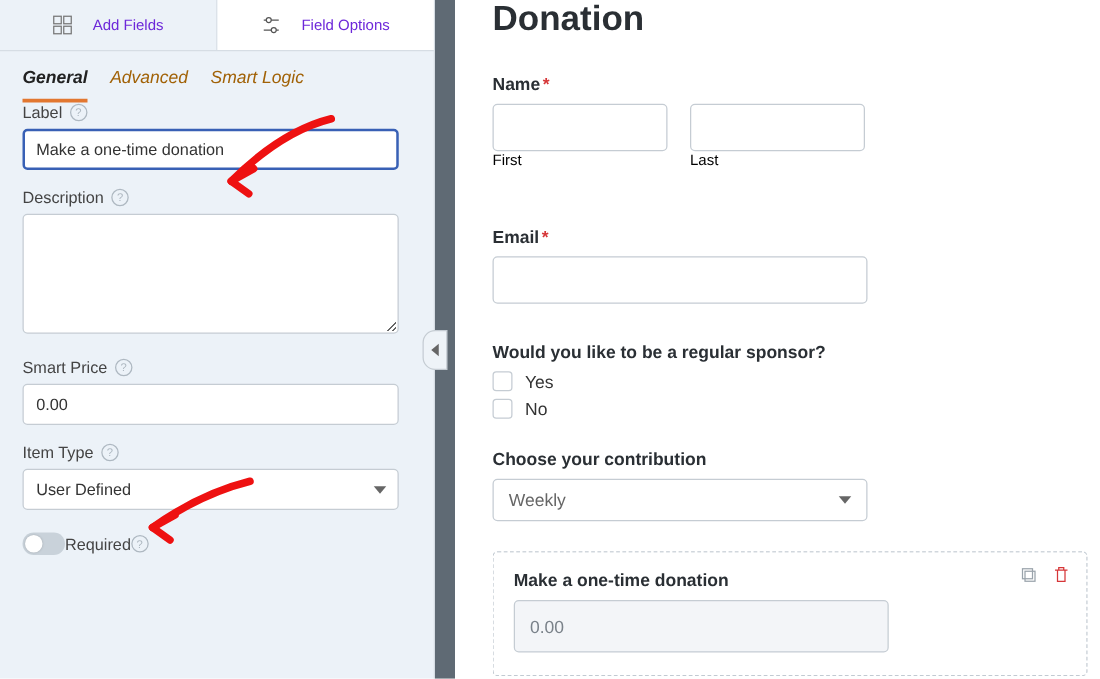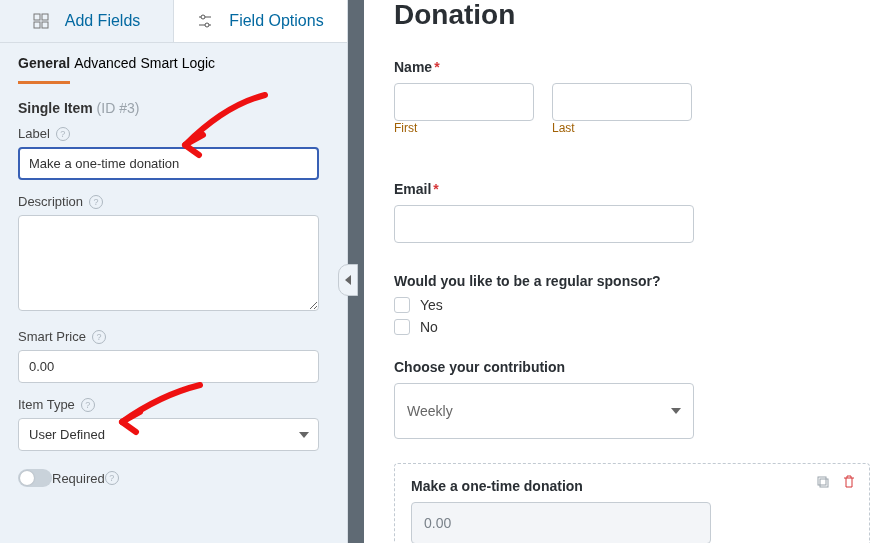--- a/index.html
+++ b/index.html
@@ -1,23 +1,23 @@
 <!DOCTYPE html>
 <html><head>
 <meta charset="utf-8">
 <style>
   * { box-sizing: border-box; margin: 0; padding: 0; font-family: -apple-system, BlinkMacSystemFont, "Segoe UI", Arial, sans-serif; }
   body { width: 880px; height: 543px; overflow: hidden; background: #fff; display: flex; position: relative; }
   .sidebar { width: 348px; height: 100%; background: #ecf2f8; border-right: 1px solid #d6dde4; display: flex; flex-direction: column; }
   .main-tabs { display: flex; border-bottom: 1px solid #d6dde4; }
-  .main-tab { flex:1; display:flex; align-items:center; justify-content:center; gap:16px; padding:12px 0; font-size:16px; color:#0369a1; background:#ecf2f8; cursor:pointer; border-right:1px solid #d6dde4; }
+  .main-tab { flex:1; display:flex; align-items:center; justify-content:center; gap:16px; padding:12px 0; font-size:12px; color:#6d28d9; background:#ecf2f8; cursor:pointer; border-right:1px solid #d6dde4; }
   .main-tab:last-child{border-right:none;}
   .main-tab.active{ background:#fff; }
-  .sub-tabs { display:flex; gap:4px; padding:12px 18px 0 18px; font-size:14px; }
-  .sub-tab { padding-bottom:10px; color:#000000; cursor:pointer; }
+  .sub-tabs { display:flex; gap:18px; padding:12px 18px 0 18px; font-size:14px;font-style:italic; }
+  .sub-tab { padding-bottom:10px; color:#a16207; cursor:pointer; }
   .sub-tab.active { color:#222; font-weight:600; border-bottom:3px solid #e27730; }
   .section-title { padding:16px 18px 10px 18px; font-size:14px; color:#333; }
   .section-title .dim{ color:#9aa3ab; font-weight:400;}
   .section-title .strong{ font-weight:600;}
   .field-block{ padding:0 28px 14px 18px;}
   .field-label{ font-size:13px; color:#444; margin-bottom:6px; display:flex; align-items:center; gap:6px;}
   .help{ width:14px;height:14px;border:1px solid #aeb8c1;border-radius:50%;display:inline-flex;align-items:center;justify-content:center;font-size:9px;color:#aeb8c1;}
   .text-input{ width:100%; padding:8px 10px; font-size:13px; border:1px solid #c5ccd3; border-radius:4px; background:#fff; color:#333;}
   .text-input.focused{ border:2px solid #3860b5; padding:7px 9px;}
   textarea.text-input{ height:96px; resize:both;}
@@ -29,26 +29,26 @@
   .toggle::after{content:"";width:14px;height:14px;border-radius:50%;background:#fff;position:absolute;top:2px;left:2px;box-shadow:0 0 2px rgba(0,0,0,.2);}
   .divider-col{ width:16px; background:#5f6a74; height:100%; position:relative;}
   .collapse-handle{ position:absolute; left:-10px; top:264px; width:20px;height:32px;background:#eef3f8;border:1px solid #c5ccd3;border-radius:10px 0 0 10px;display:flex;align-items:center;justify-content:center;cursor:pointer;}
   .collapse-handle::before{content:"";width:0;height:0;border-top:5px solid transparent;border-bottom:5px solid transparent;border-right:6px solid #666;}
   .preview{ flex:1; height:100%; overflow:hidden; padding:17px 0 0 30px; position:relative;}
   .form-title{ font-size:28px;font-weight:700;color:#2a2f34; margin-top:-18px; margin-bottom:28px;}
   .pv-label{ font-size:14px; font-weight:600; color:#2a2f34; margin-bottom:8px;}
   .req{ color:#d63638; margin-left:2px;}
   .pv-row{ display:flex; gap:18px; margin-bottom:6px;}
   .pv-input{ width:140px; height:38px; border:1px solid #c5ccd3; border-radius:4px; background:#fff; padding:6px;}
-  .pv-sublabel{ font-size:12px; color:#a16207; margin-bottom:22px;}
+  .pv-sublabel{ font-size:12px; color:#000000; margin-bottom:22px;}
   .pv-wide{ width:300px;}
   .pv-block{ margin-bottom:24px;}
   .chk-row{ display:flex; align-items:center; gap:10px; font-size:14px; color:#333; margin-bottom:6px;}
   .chk{ width:16px;height:16px;border:1px solid #c5ccd3;border-radius:3px;background:#fff;}
-  .pv-select{ width:300px; height:56px; border:1px solid #c5ccd3; border-radius:4px; background:#fff; color:#666; display:flex;align-items:center;justify-content:space-between;padding:0 12px;font-size:14px;}
+  .pv-select{ width:300px; height:34px; border:1px solid #c5ccd3; border-radius:4px; background:#fff; color:#666; display:flex;align-items:center;justify-content:space-between;padding:0 12px;font-size:14px;}
   .pv-select .chev{ width:0;height:0;border-left:5px solid transparent;border-right:5px solid transparent;border-top:6px solid #666;}
   .selected-field{ border:1px dashed #c2cad2; border-radius:4px; padding:14px 16px 18px 16px; margin-right:10px; position:relative;}
   .selected-icons{ position:absolute; top:10px; right:12px; display:flex; gap:10px;}
   .icon{ width:16px;height:16px; color:#9aa3ab;}
   .icon.red{ color:#d63638;}
   .pv-price{ width:300px; height:42px; border:1px solid #c5ccd3; border-radius:4px; background:#f3f5f8; color:#7a828a; display:flex;align-items:center;padding:0 12px;font-size:14px;}
   .arrow{ position:absolute; pointer-events:none;}
 </style>
 </head>
 <body>
@@ -71,24 +71,20 @@
           <line x1="2" y1="12" x2="14" y2="12" stroke="#555"></line>
           <circle cx="10" cy="12" r="2" fill="#fff" stroke="#555"></circle>
         </svg>
       <span>Field Options</span>
     </div>
   </div>
   <div class="sub-tabs">
     <div class="sub-tab active">General</div>
     <div class="sub-tab">Advanced</div>
     <div class="sub-tab">Smart Logic</div>
-  </div>
-  <div class="section-title">
-    <span class="strong">Single Item</span>
-    <span class="dim">(ID #3)</span>
   </div>
 
   <div class="field-block">
     <div class="field-label">
       <span>Label</span>
         <span class="help">?</span>
     </div>
     <input class="text-input focused" value="Make a one-time donation" style="">
   </div>
 

